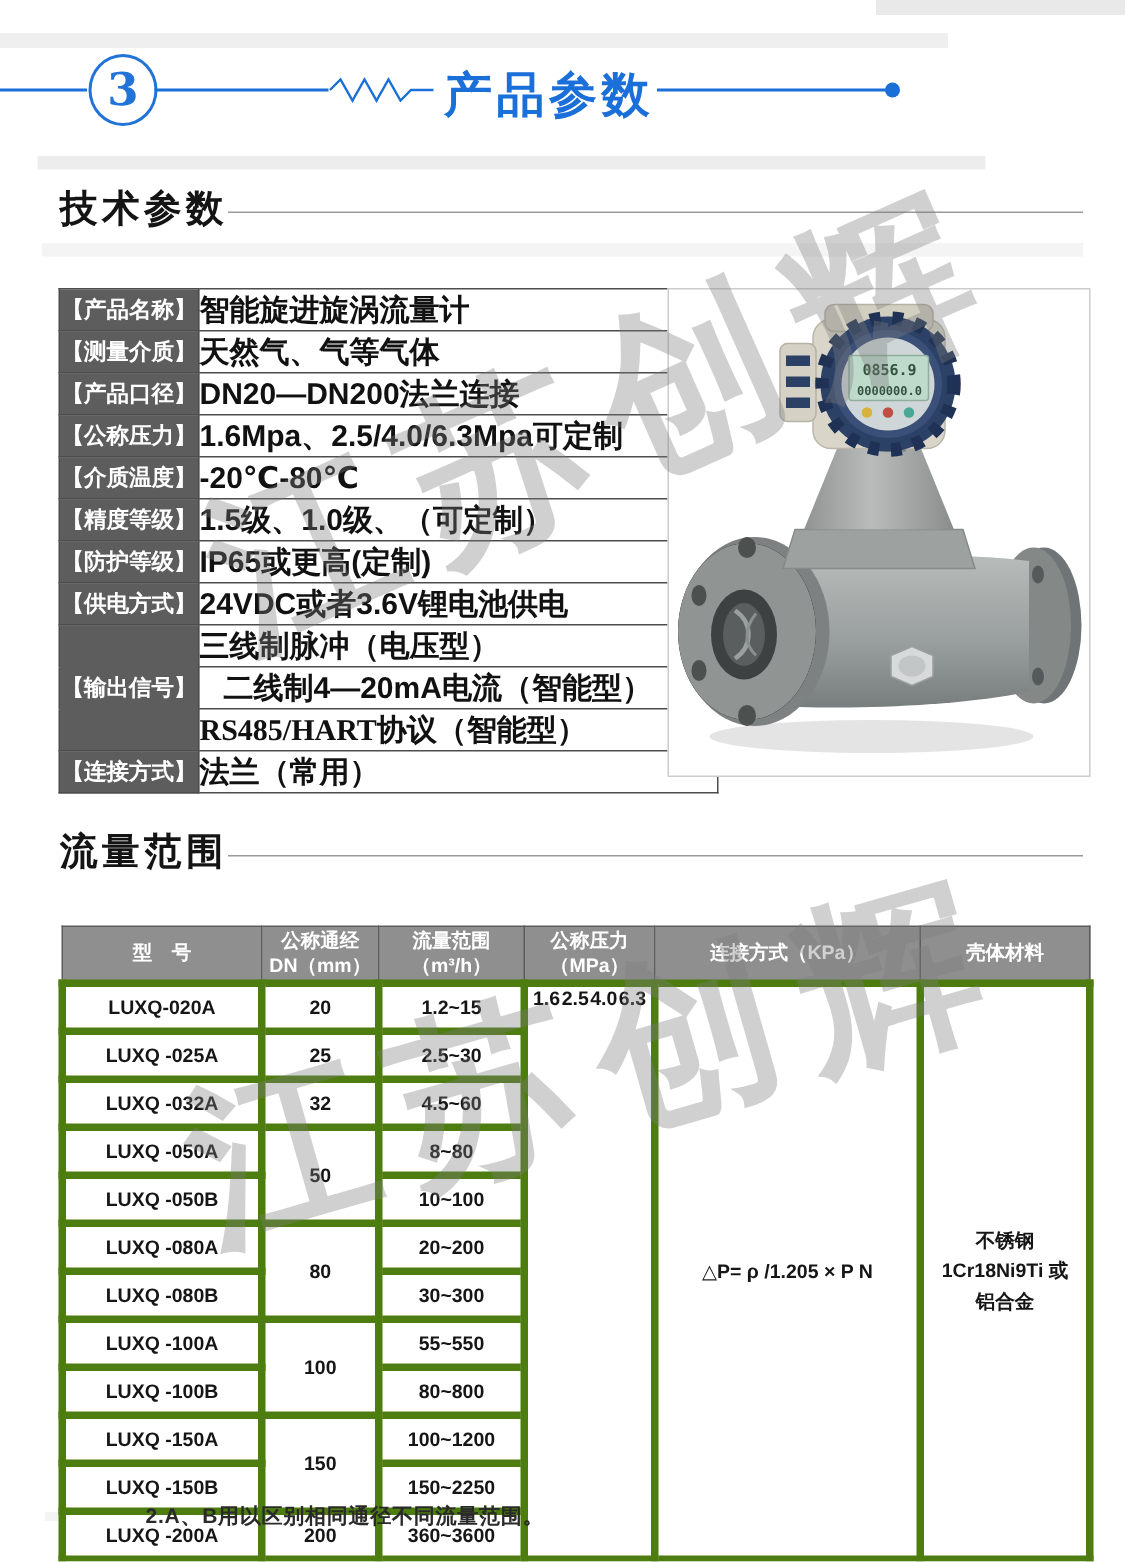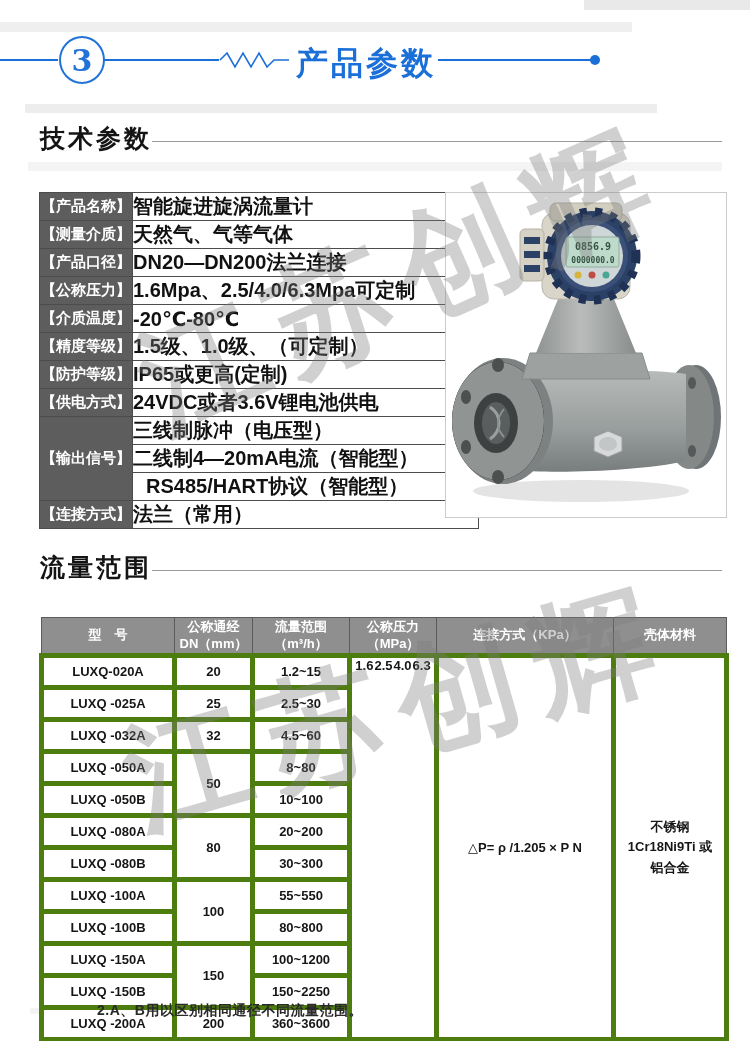--- a/index.html
+++ b/index.html
@@ -103,24 +103,24 @@
         </tr>
     <tr>
           <td class="lbl">【供电方式】</td>
           <td class="val">24VDC或者3.6V锂电池供电</td>
         </tr>
     <tr>
           <td class="lbl" rowspan="3">【输出信号】</td>
           <td class="val">三线制脉冲（电压型）</td>
         </tr>
     <tr>
-          <td class="val nbb" style="">二线制4—20mA电流（智能型）</td>
-        </tr>
-    <tr>
-          <td class="val nbt" style="padding-left:13px;">RS485/HART协议（智能型）</td>
+          <td class="val nbb" style="padding-left:16px;">二线制4—20mA电流（智能型）</td>
+        </tr>
+    <tr>
+          <td class="val nbt" style="font-family:Liberation Serif, serif;">RS485/HART协议（智能型）</td>
         </tr>
     <tr>
           <td class="lbl">【连接方式】</td>
           <td class="val">法兰（常用）</td>
         </tr>
   </tbody>
     </table>
 
   <div class="prod-box">
     <svg width="278" height="322" viewBox="0 0 278 322">

